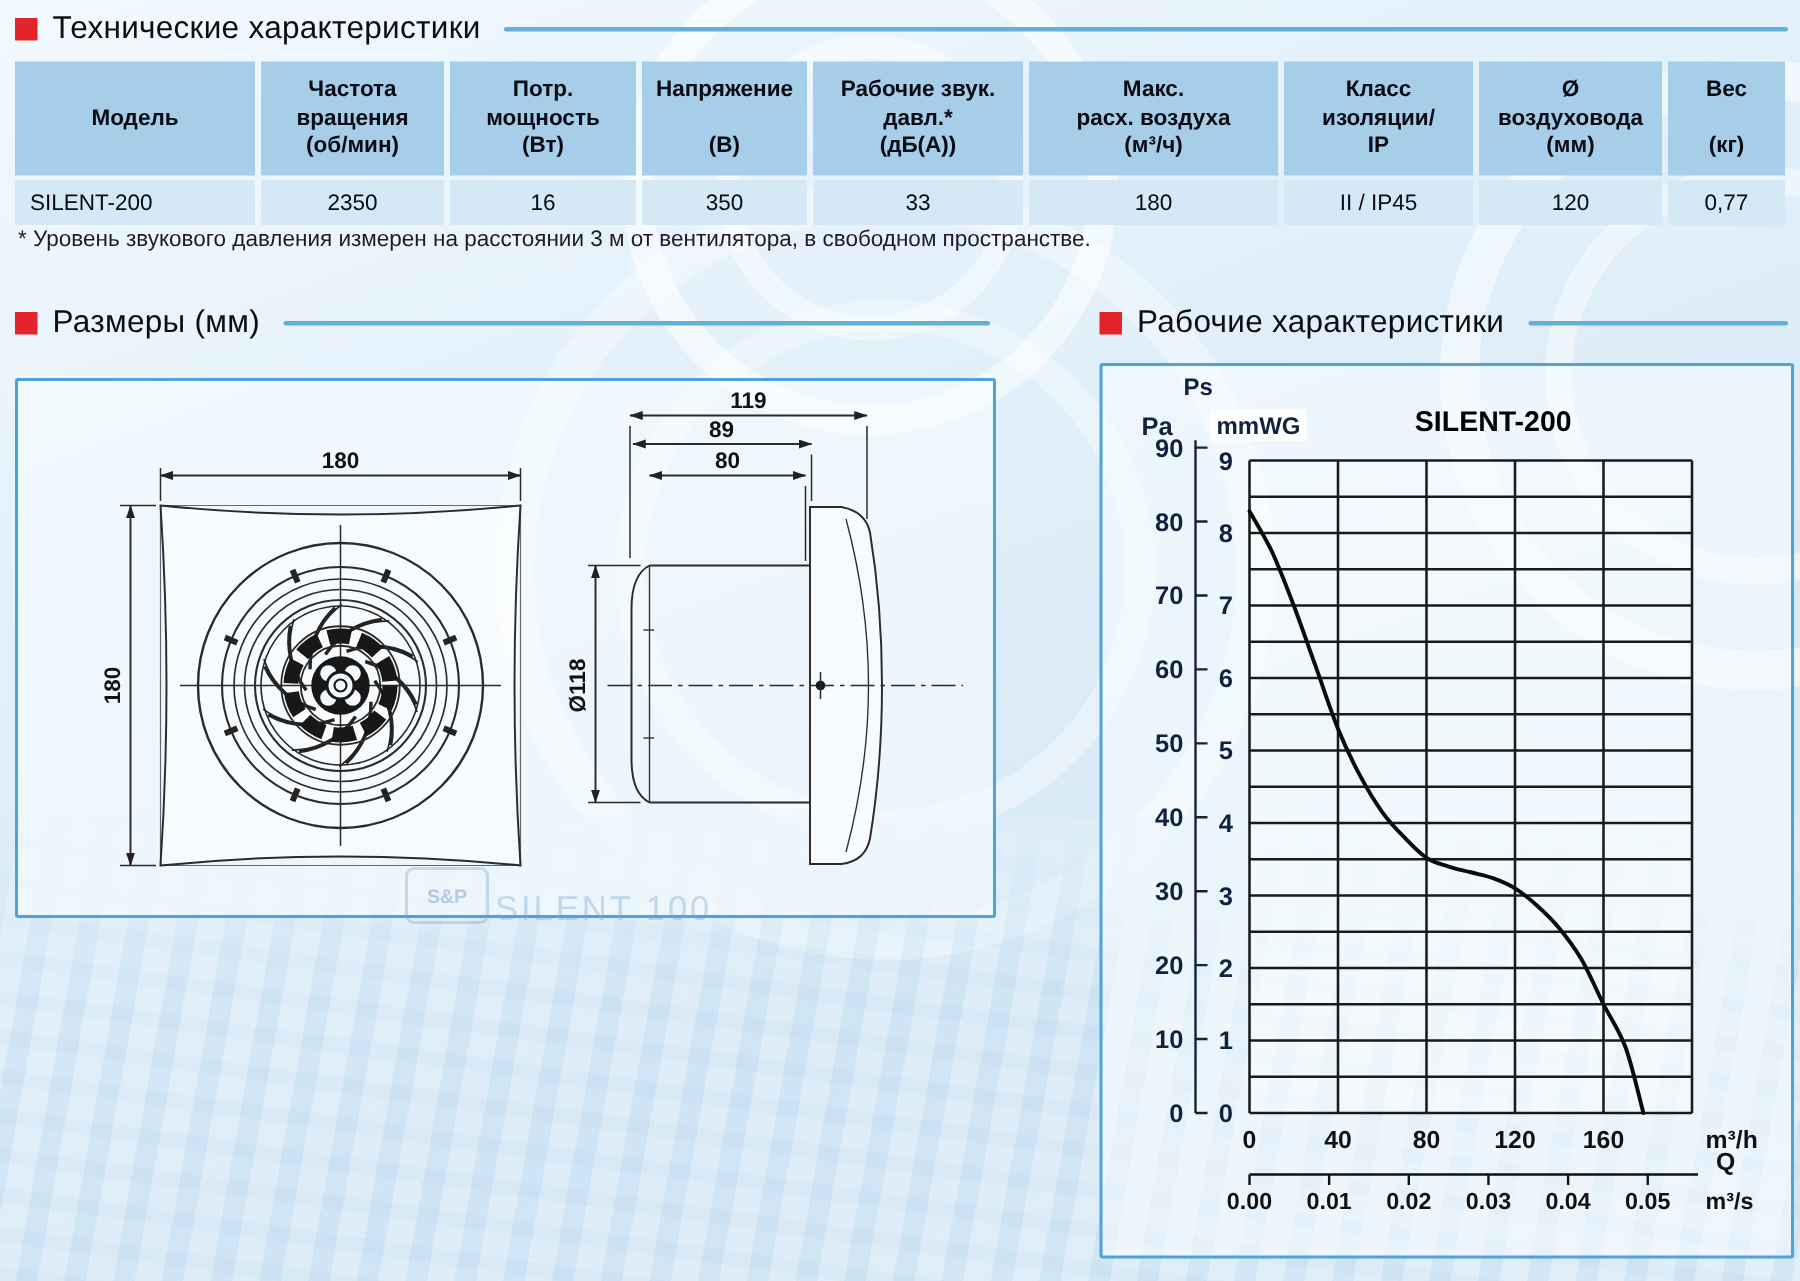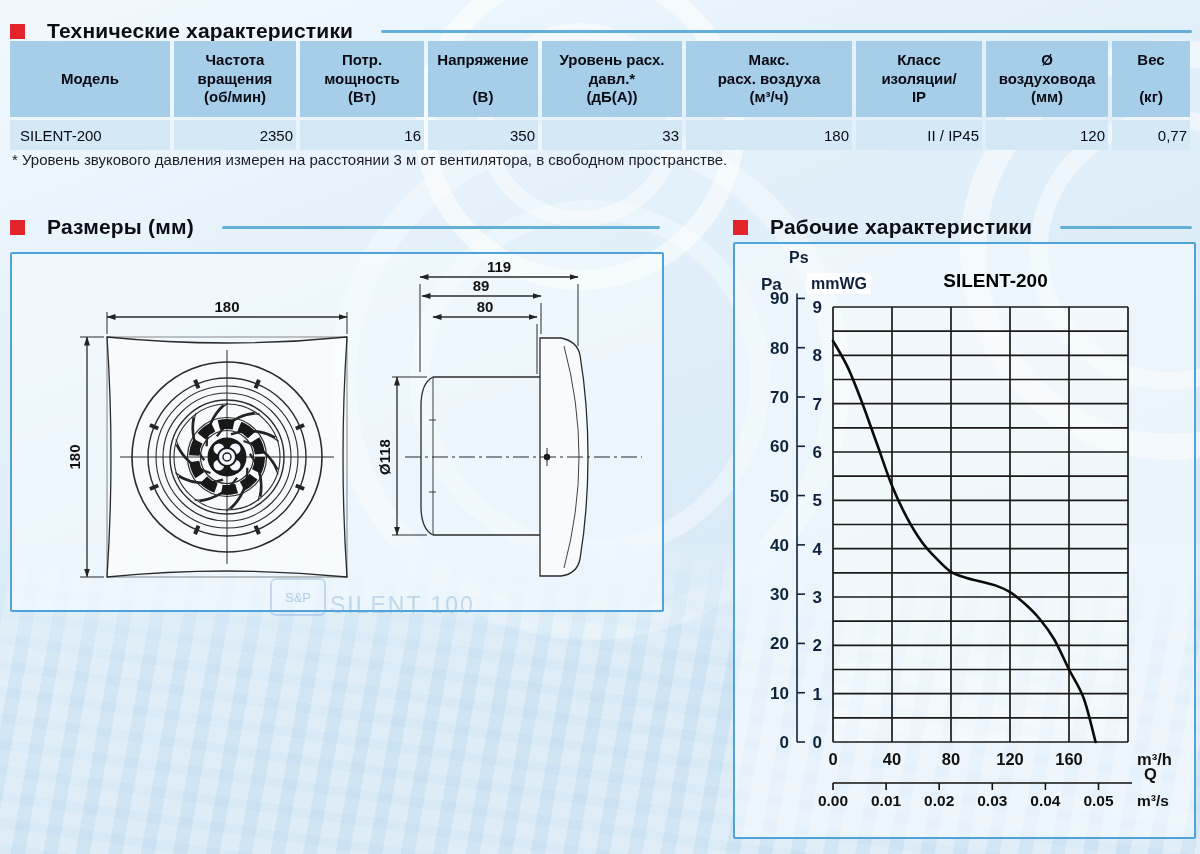--- a/index.html
+++ b/index.html
@@ -21,34 +21,34 @@
     left:0;top:545px;width:1200px;height:309px;opacity:.5;
     background:
       repeating-linear-gradient(100deg, rgba(150,195,230,.30) 0 14px, rgba(255,255,255,.25) 14px 32px),
       repeating-linear-gradient(8deg, rgba(170,205,235,.22) 0 10px, rgba(255,255,255,.16) 10px 26px);
   }
   .townfade{left:0;top:545px;width:1200px;height:120px;
     background:linear-gradient(rgba(222,238,249,.95),rgba(222,238,249,0));}
   
   .sec{position:absolute;display:flex;align-items:center;gap:10px;z-index:2;}
   .bullet{width:15px;height:15px;background:#e3242b;flex:0 0 auto;}
-  .sec h2{margin:12px;font-size:21px;font-weight:bold;letter-spacing:.2px;white-space:nowrap;}
+  .sec h2{margin:0;font-size:21px;font-weight:normal;letter-spacing:.2px;white-space:nowrap;}
   .rule{flex:1 1 auto;height:3px;background:#64aeda;border-radius:2px;margin-left:6px;}
   
   table.spec{position:absolute;left:6px;top:38px;z-index:2;border-collapse:separate;border-spacing:4px 3px;table-layout:fixed;width:1188px;}
   table.spec th{background:#a6cee9;font-weight:bold;font-size:15px;line-height:1.25;text-align:center;vertical-align:middle;white-space:pre-line;height:72px;padding:2px 3px;color:#0b0b14;margin-top:44px;}
-  table.spec td{background:#d4e8f6;font-size:15px;text-align:right;vertical-align:middle;height:28px;padding:1px 3px;color:#0b0b14;}
+  table.spec td{background:#d4e8f6;font-size:15px;text-align:center;vertical-align:middle;height:28px;padding:1px 3px;color:#0b0b14;}
   table.spec td.model{text-align:left;padding-left:10px;}
   .footnote{position:absolute;left:12px;top:151px;z-index:2;font-size:15px;color:#1c1c28;}
   
   .frame{position:absolute;z-index:1;border:2px solid #4fa3d8;border-radius:2px;background:rgba(250,253,255,.55);}
   #dims-box{left:10px;top:252px;width:650px;height:356px;}
   #chart-box{left:733px;top:242px;width:459px;height:593px;}
   .wm-logo{position:absolute;left:258px;top:324px;width:52px;height:34px;border:2px solid rgba(120,160,205,.35);border-radius:6px;
-    display:flex;align-items:center;justify-content:center;font-size:13px;font-weight:normal;color:rgba(110,150,200,.45);pointer-events:none;}
+    display:flex;align-items:center;justify-content:center;font-size:13px;font-weight:bold;color:rgba(110,150,200,.45);pointer-events:none;}
   .wm-silent{position:absolute;left:318px;top:338px;font-size:23px;font-weight:normal;letter-spacing:2px;color:rgba(120,165,210,.38);pointer-events:none;white-space:nowrap;}
   svg{display:block;}
   svg text{font-family:"Liberation Sans", sans-serif;}
 </style>
 </head>
 <body>
 
 <div class="page">
 
   <div class="wm ring r3a"></div>
@@ -83,21 +83,21 @@
       <th>Модель</th>
       <th>Частота
 вращения
 (об/мин)</th>
       <th>Потр.
 мощность
 (Вт)</th>
       <th>Напряжение
 
 (В)</th>
-      <th>Уровень расх.
+      <th>Рабочие звук.
 давл.*
 (дБ(А))</th>
       <th>Макс.
 расх. воздуха
 (м³/ч)</th>
       <th>Класс
 изоляции/
 IP</th>
       <th>Ø
 воздуховода

